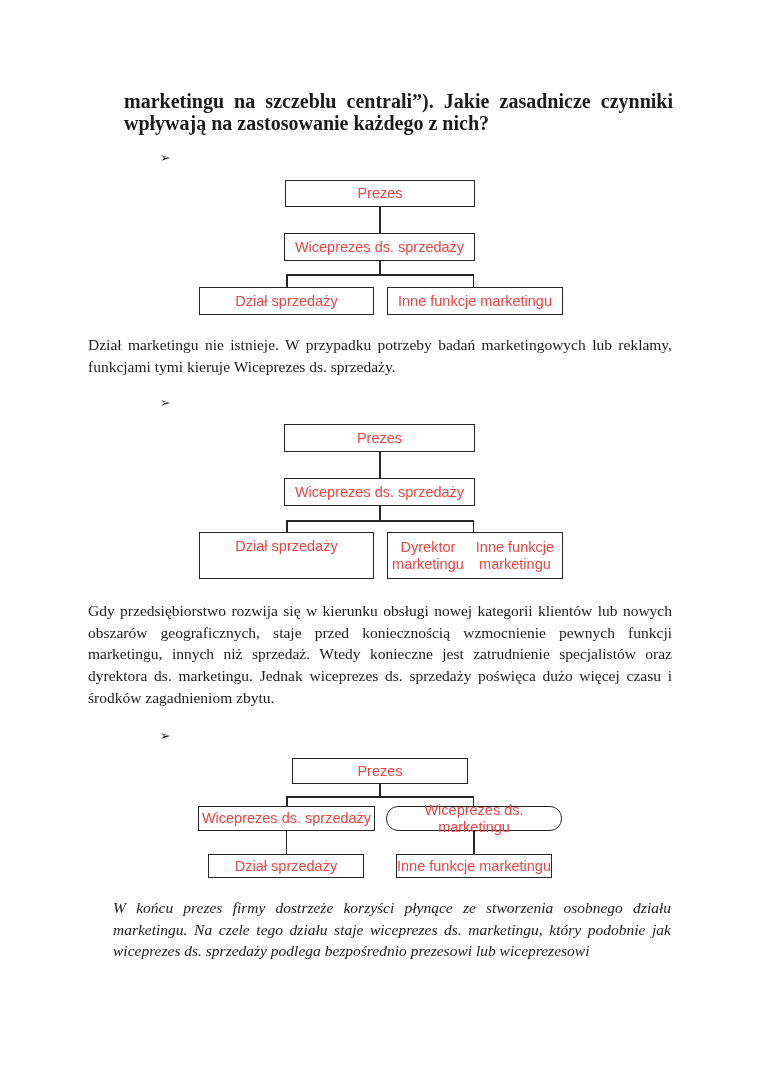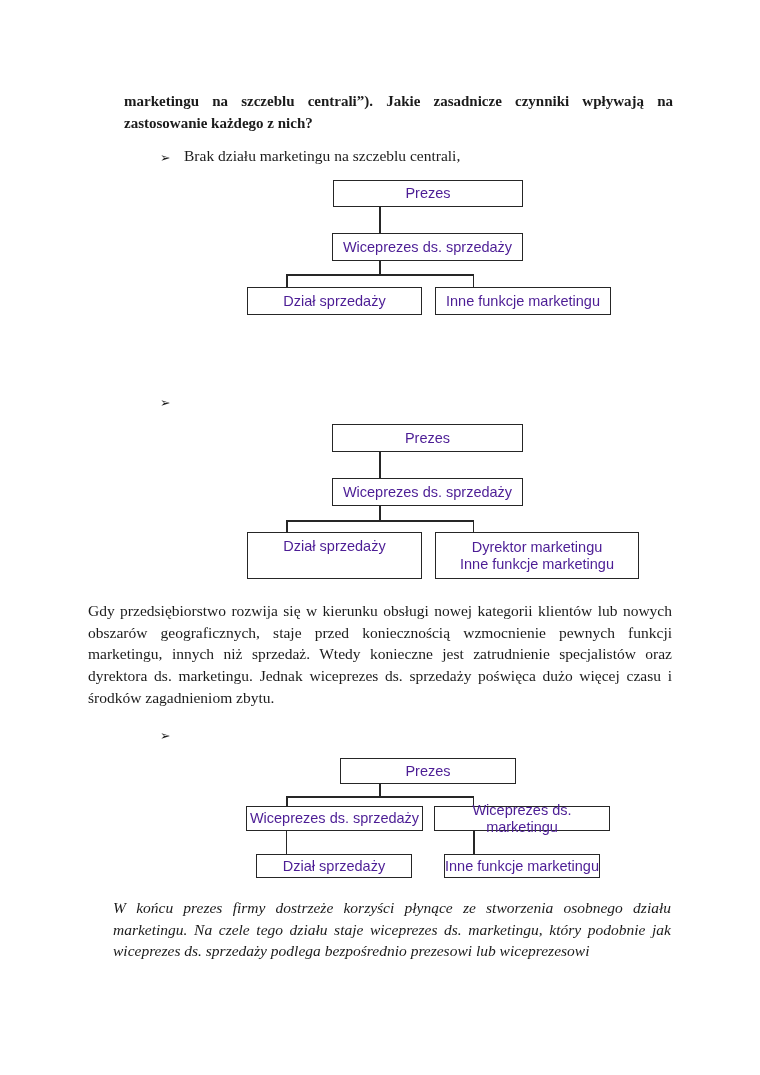--- a/index.html
+++ b/index.html
@@ -14,21 +14,21 @@
   }
   .par {
     position: absolute;
     font-size: 15.5px;
     line-height: 21.7px;
     text-align: justify;
     color: #1b1b1b;
   }
   .intro {
     font-weight: bold;
-    font-size: 15px;
+    font-size: 20px;
   }
   .bullet-row {
     position: absolute;
     display: flex;
     align-items: flex-start;
     font-size: 15.5px;
     line-height: 20px;
   }
   .bullet-marker {
     width: 24px;
@@ -41,91 +41,90 @@
     position: absolute;
     box-sizing: border-box;
     border: 1.5px solid #262626;
     background: #ffffff;
     display: flex;
     align-items: center;
     justify-content: center;
     text-align: center;
     font-family: "Liberation Sans", sans-serif;
     font-size: 14.5px;
-    color: #4c1d95;
+    color: #ef4444;
     line-height: 17px;
-    margin-left: 48px;
   }
   .obox.top-align {
     align-items: flex-start;
     padding-top: 5px;
   }
   .cline {
     position: absolute;
     background: #262626;
   }
 </style>
 </head>
 <body>
 
 <div class="page">
 
   <p class="par intro" style="left:124px; top:90px; width:549px; margin:0; line-height:22px;">marketingu na szczeblu centrali”). Jakie zasadnicze czynniki wpływają na zastosowanie każdego z nich?</p>
 
   <div class="bullet-row" style="left:160px; top:146px; width:480px;">
     <span class="bullet-marker">➢</span>
-    <span>Brak działu marketingu na szczeblu centrali,</span>
   </div>
 
   <div>
     <div class="obox" style="left:285px; top:180px; width:190px; height:27px;">Prezes</div>
     <div class="cline" style="left:379px; top:207px; width:1.5px; height:26px;"></div>
     <div class="obox" style="left:284px; top:233px; width:191px; height:28px;">Wiceprezes ds. sprzedaży</div>
     <div class="cline" style="left:379px; top:261px; width:1.5px; height:13px;"></div>
     <div class="cline" style="left:286px; top:274px; width:188px; height:1.5px;"></div>
     <div class="cline" style="left:286px; top:274px; width:1.5px; height:13px;"></div>
     <div class="cline" style="left:472.5px; top:274px; width:1.5px; height:13px;"></div>
     <div class="obox" style="left:199px; top:287px; width:175px; height:28px;">Dział sprzedaży</div>
     <div class="obox" style="left:387px; top:287px; width:176px; height:28px;">Inne funkcje marketingu</div>
   </div>
 
+  <p class="par" style="left:88px; top:334px; width:584px; margin:0;">Dział marketingu nie istnieje. W przypadku potrzeby badań marketingowych lub reklamy, funkcjami tymi kieruje Wiceprezes ds. sprzedaży.</p>
 
   <div class="bullet-row" style="left:160px; top:391px; width:480px;">
     <span class="bullet-marker">➢</span>
   </div>
 
   <div>
     <div class="obox" style="left:284px; top:424px; width:191px; height:28px;">Prezes</div>
     <div class="cline" style="left:379px; top:452px; width:1.5px; height:26px;"></div>
     <div class="obox" style="left:284px; top:478px; width:191px; height:28px;">Wiceprezes ds. sprzedaży</div>
     <div class="cline" style="left:379px; top:506px; width:1.5px; height:14px;"></div>
     <div class="cline" style="left:286px; top:520px; width:188px; height:1.5px;"></div>
     <div class="cline" style="left:286px; top:520px; width:1.5px; height:12px;"></div>
     <div class="cline" style="left:472.5px; top:520px; width:1.5px; height:12px;"></div>
     <div class="obox top-align" style="left:199px; top:532px; width:175px; height:47px;">Dział sprzedaży</div>
-    <div class="obox" style="left:387px; top:532px; width:204px; height:47px; flex-direction:column;justify-content:center;">
+    <div class="obox" style="left:387px; top:532px; width:176px; height:47px; flex-direction:row;justify-content:center;">
       <span>Dyrektor marketingu</span>
       <span>Inne funkcje marketingu</span>
     </div>
   </div>
 
   <p class="par" style="left:88px; top:600px; width:584px; margin:0;">Gdy przedsiębiorstwo rozwija się w kierunku obsługi nowej kategorii klientów lub nowych obszarów geograficznych, staje przed koniecznością wzmocnienie pewnych funkcji marketingu, innych niż sprzedaż. Wtedy konieczne jest zatrudnienie specjalistów oraz dyrektora ds. marketingu. Jednak wiceprezes ds. sprzedaży poświęca dużo więcej czasu i środków zagadnieniom zbytu.</p>
 
   <div class="bullet-row" style="left:160px; top:724px; width:480px;">
     <span class="bullet-marker">➢</span>
   </div>
 
   <div>
     <div class="obox" style="left:292px; top:758px; width:176px; height:26px;">Prezes</div>
     <div class="cline" style="left:379px; top:784px; width:1.5px; height:12px;"></div>
     <div class="cline" style="left:286px; top:796px; width:188px; height:1.5px;"></div>
     <div class="cline" style="left:286px; top:796px; width:1.5px; height:10px;"></div>
     <div class="cline" style="left:472.5px; top:796px; width:1.5px; height:10px;"></div>
     <div class="obox" style="left:198px; top:806px; width:177px; height:25px;">Wiceprezes ds. sprzedaży</div>
-    <div class="obox" style="left:386px; top:806px; width:176px; height:25px;">Wiceprezes ds. marketingu</div>
+    <div class="obox" style="left:386px; top:806px; width:176px; height:25px;border-radius:12px;">Wiceprezes ds. marketingu</div>
     <div class="cline" style="left:285.5px; top:831px; width:1.5px; height:23px;"></div>
     <div class="cline" style="left:473px; top:831px; width:1.5px; height:23px;"></div>
     <div class="obox" style="left:208px; top:854px; width:156px; height:24px;">Dział sprzedaży</div>
     <div class="obox" style="left:396px; top:854px; width:156px; height:24px;">Inne funkcje marketingu</div>
   </div>
 
   <p class="par" style="left:113px; top:897px; width:558px; margin:0;font-style:italic;">W końcu prezes firmy dostrzeże korzyści płynące ze stworzenia osobnego działu marketingu. Na czele tego działu staje wiceprezes ds. marketingu, który podobnie jak wiceprezes ds. sprzedaży podlega bezpośrednio prezesowi lub wiceprezesowi</p>
 
 </div>
 

